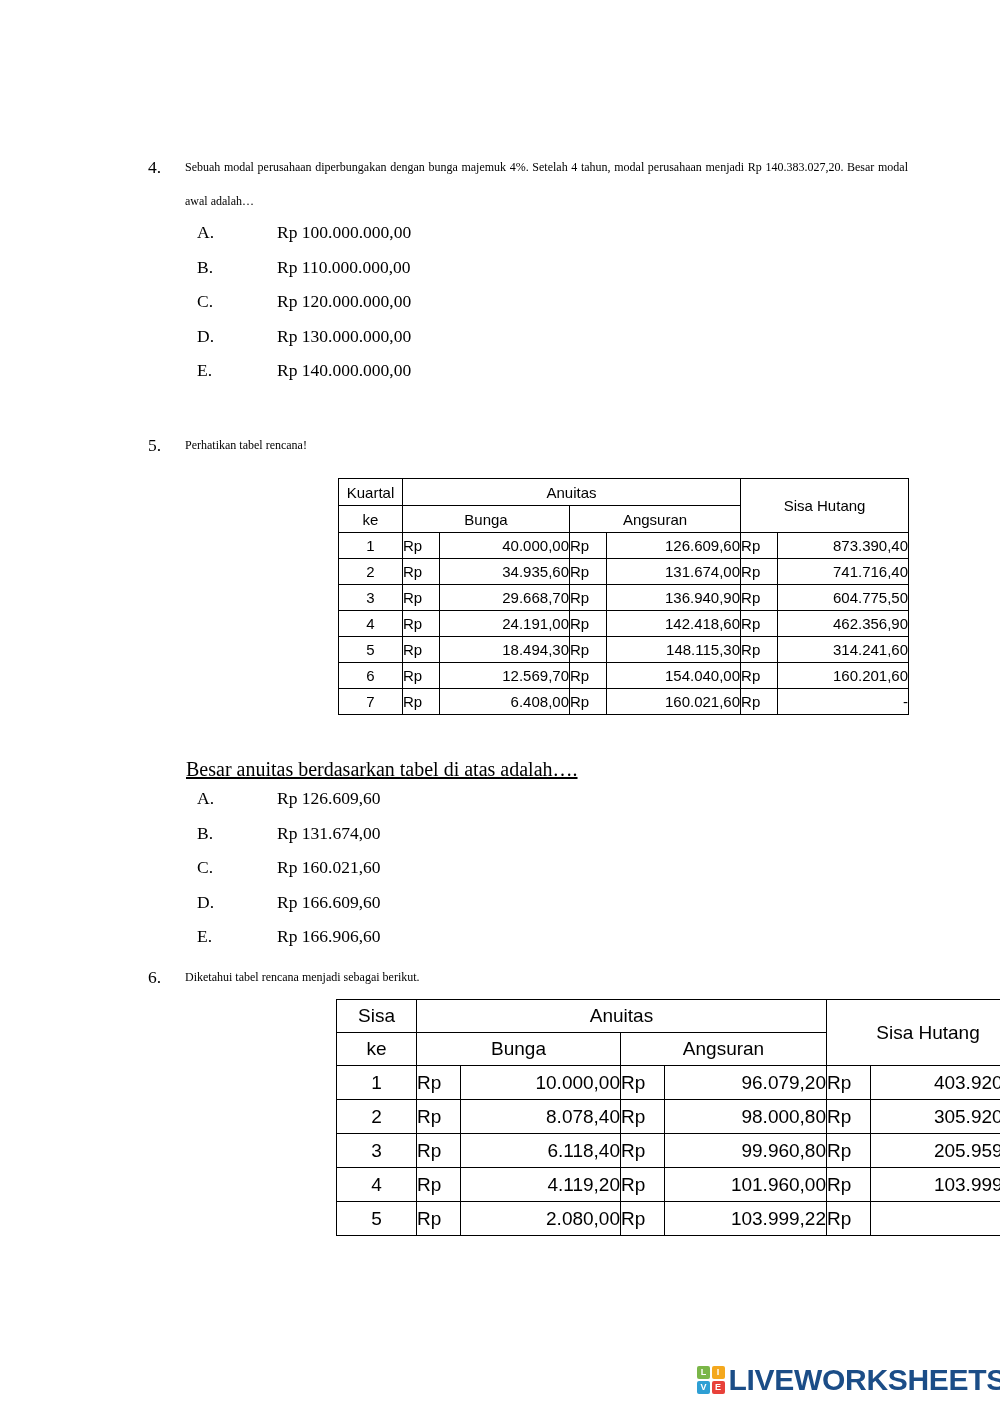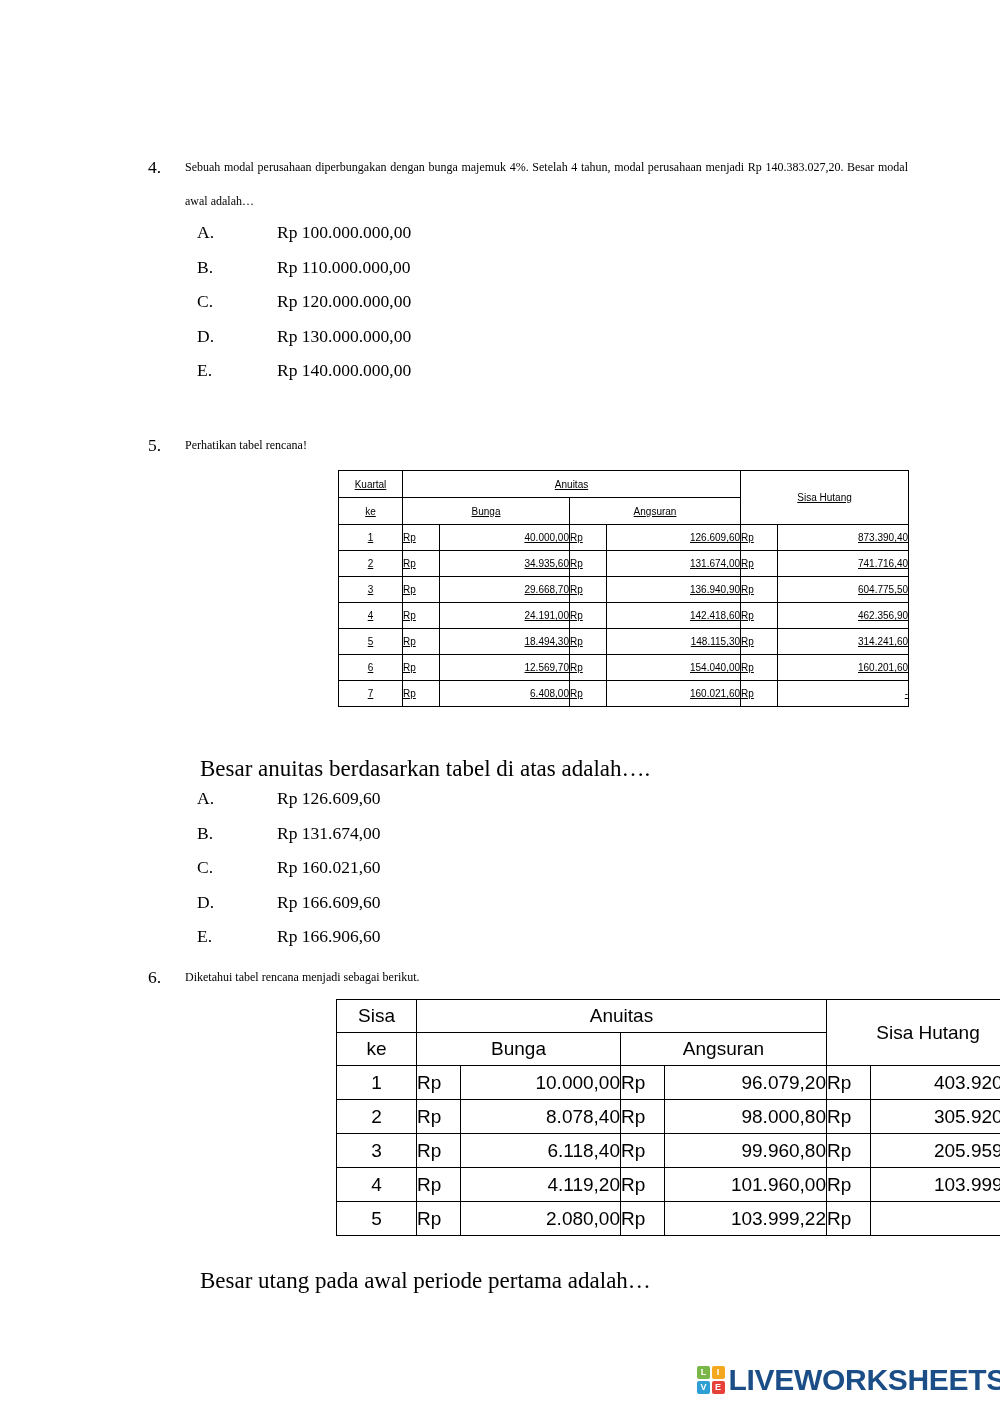--- a/index.html
+++ b/index.html
@@ -60,47 +60,47 @@
   .opt-letter {
     width: 80px;
     flex: 0 0 80px;
     font-size: 17.5px;
   }
   .opt-text {
     font-size: 17.5px;
   }
 
   .follow-text {
-    margin-left: 52px;
-    font-size: 23px;
+    margin-left: 38px;
+    font-size: 20px;
     line-height: 30px;
+    text-decoration: underline;
   }
 
   
   .annuity-table {
     border-collapse: collapse;
     font-family: "Liberation Sans", "DejaVu Sans", sans-serif;
     table-layout: fixed;
     background: #ffffff;
   }
   .annuity-table td,
   .annuity-table th {
     border: 1px solid #000000;
     font-weight: normal;
     padding: 0;
   }
 
   
   #table-q5 {
     position: absolute;
     left: 190px;
-    top: 42px;
+    top: 50px;
     width: 533px;
-    font-size: 10px;
-    text-decoration: underline;
+    font-size: 15px;
   }
   #table-q5 .c-no      { width: 64px; }
   #table-q5 .c-rp      { width: 37px; }
   #table-q5 .c-bunga   { width: 130px; }
   #table-q5 .c-rp2     { width: 37px; }
   #table-q5 .c-angs    { width: 134px; }
   #table-q5 .c-rp3     { width: 37px; }
   #table-q5 .c-sisa    { width: 131px; }
   #table-q5 .hdr-cell  { height: 26px; }
   #table-q5 .body-cell { height: 25px; }
@@ -399,21 +399,20 @@
           <td class="body-cell rp-cell">Rp</td>
           <td class="body-cell num">103.999,22</td>
           <td class="body-cell rp-cell">Rp</td>
           <td class="body-cell num">-</td>
         </tr>
       </tbody>
     </table>
 
     <div style="height:272px"></div>
 
-    <div class="follow-text">Besar utang pada awal periode pertama adalah…</div>
   </div>
 
   <div id="footer-logo">
     <div class="logo-tiles">
       <span class="logo-tile tile-l">L</span>
       <span class="logo-tile tile-i">I</span>
       <span class="logo-tile tile-v">V</span>
       <span class="logo-tile tile-e">E</span>
     </div>
     <span class="logo-word">LIVEWORKSHEETS</span>

